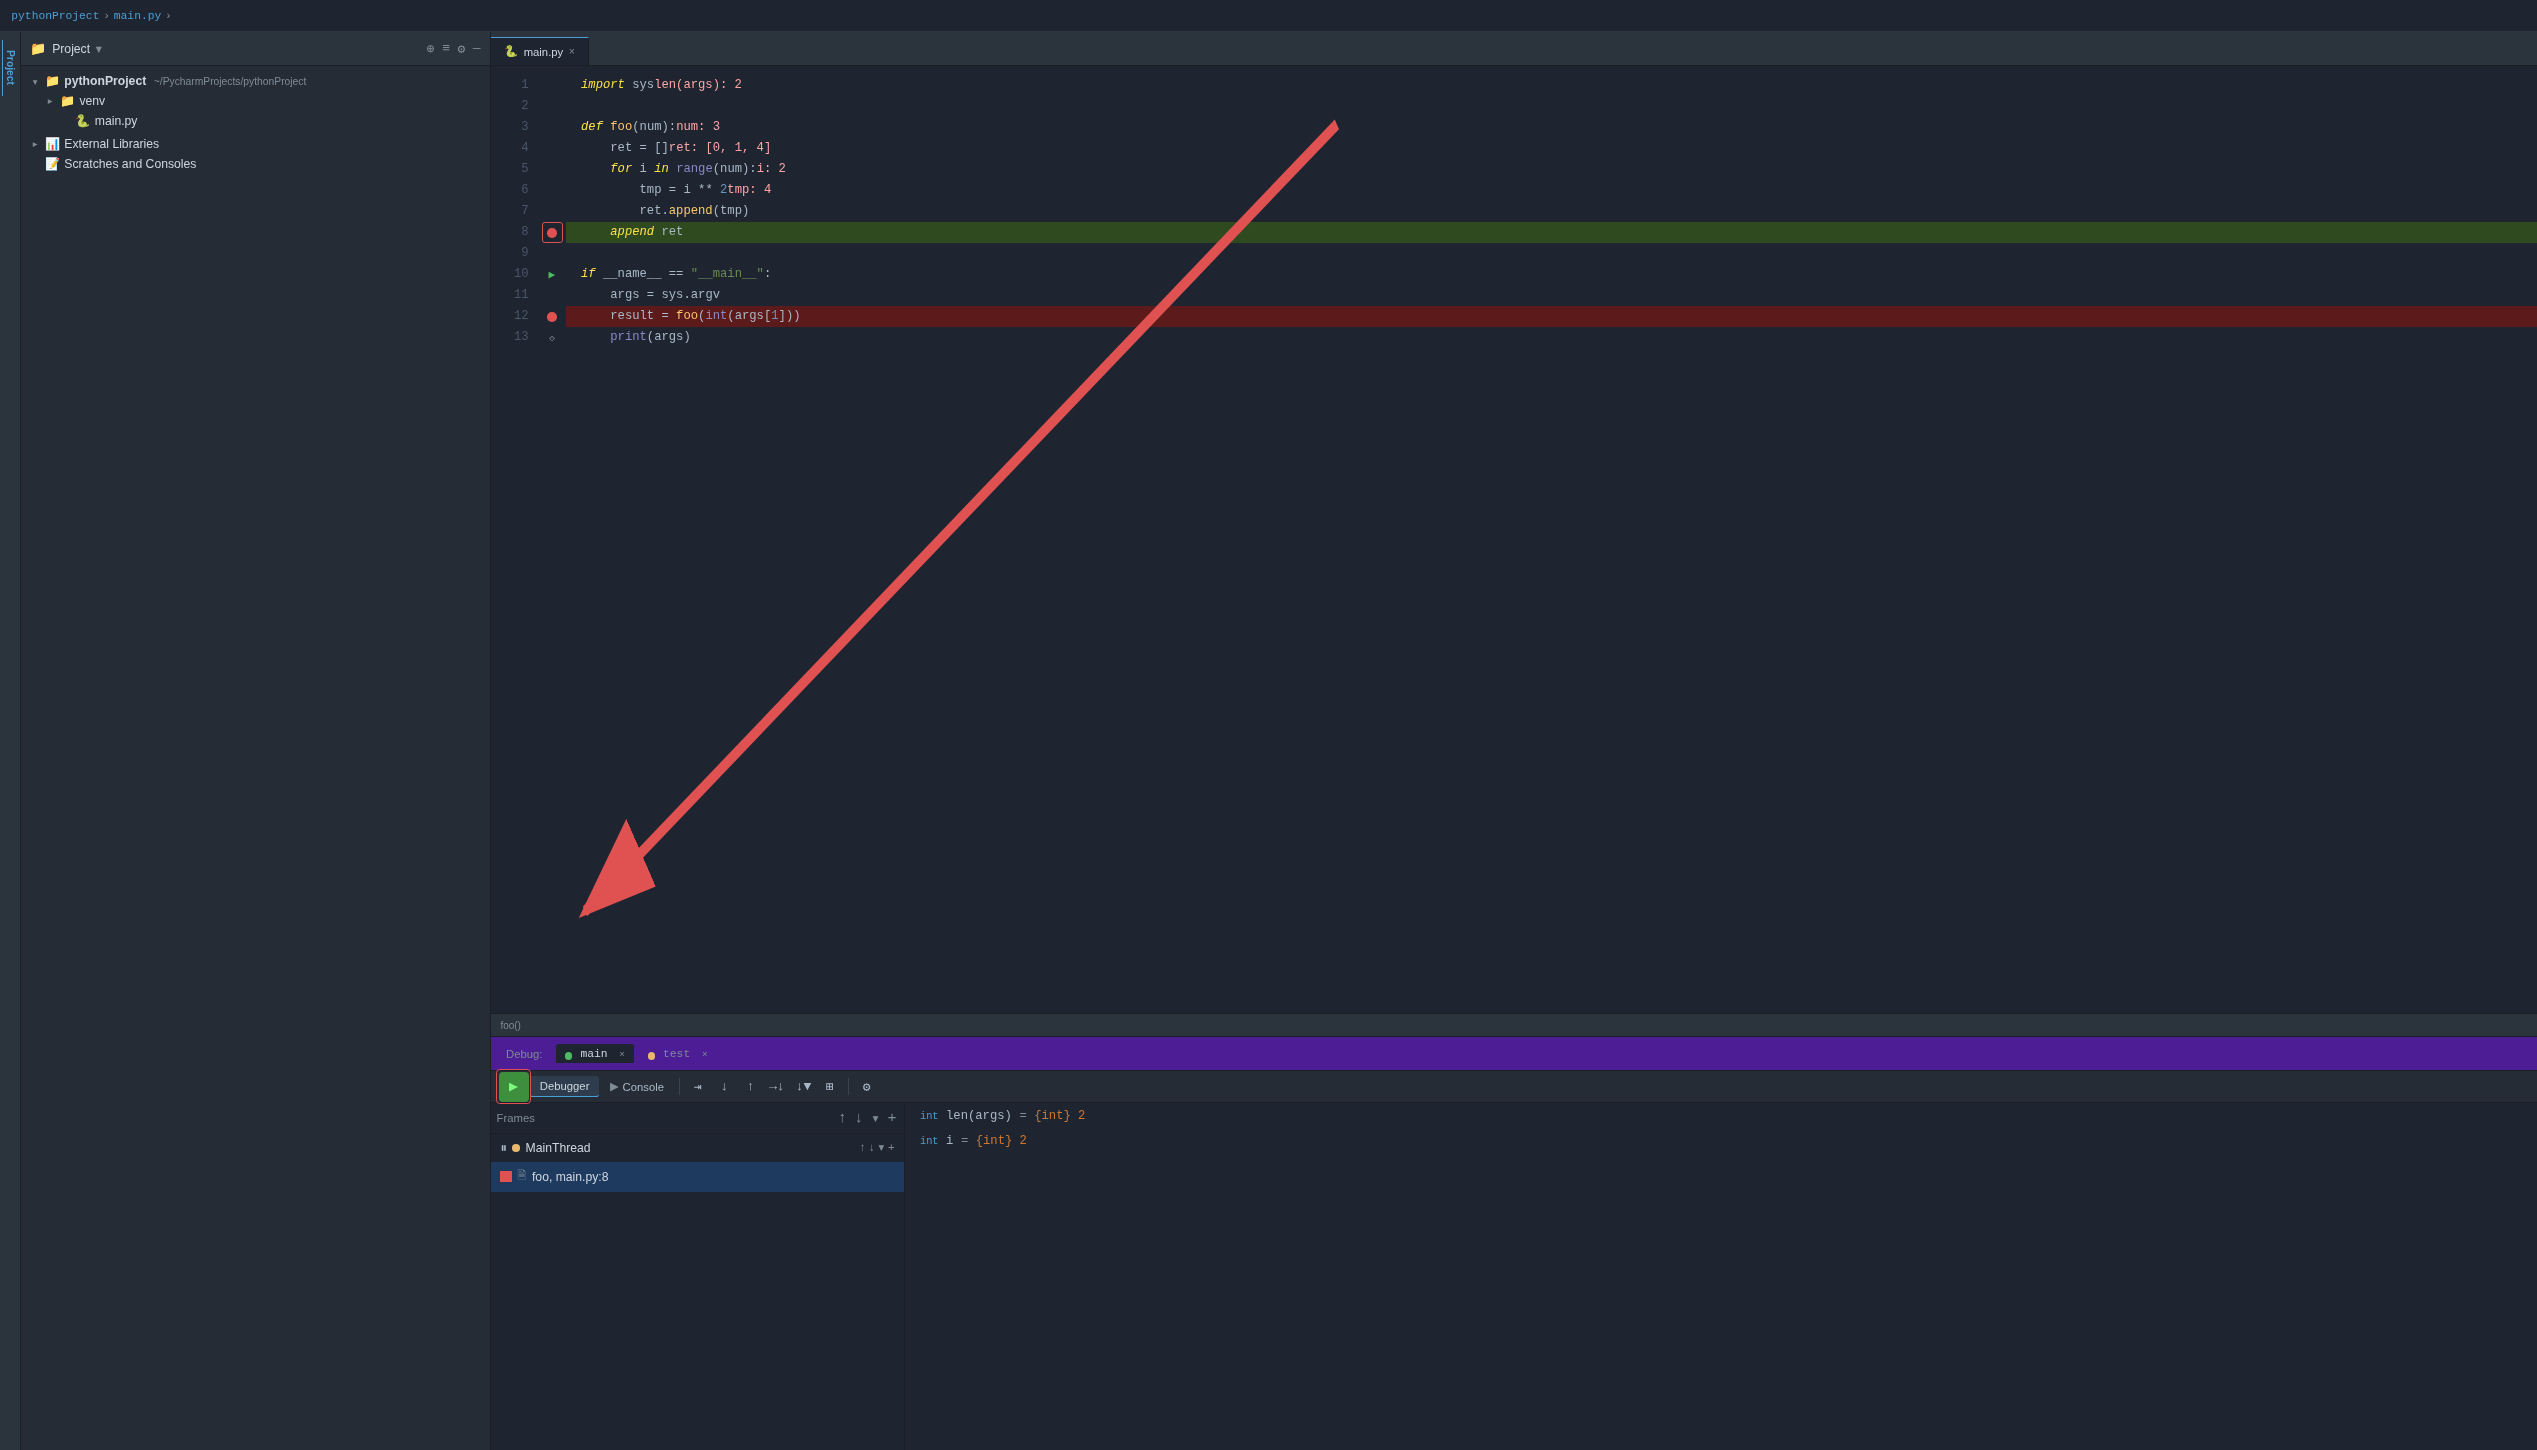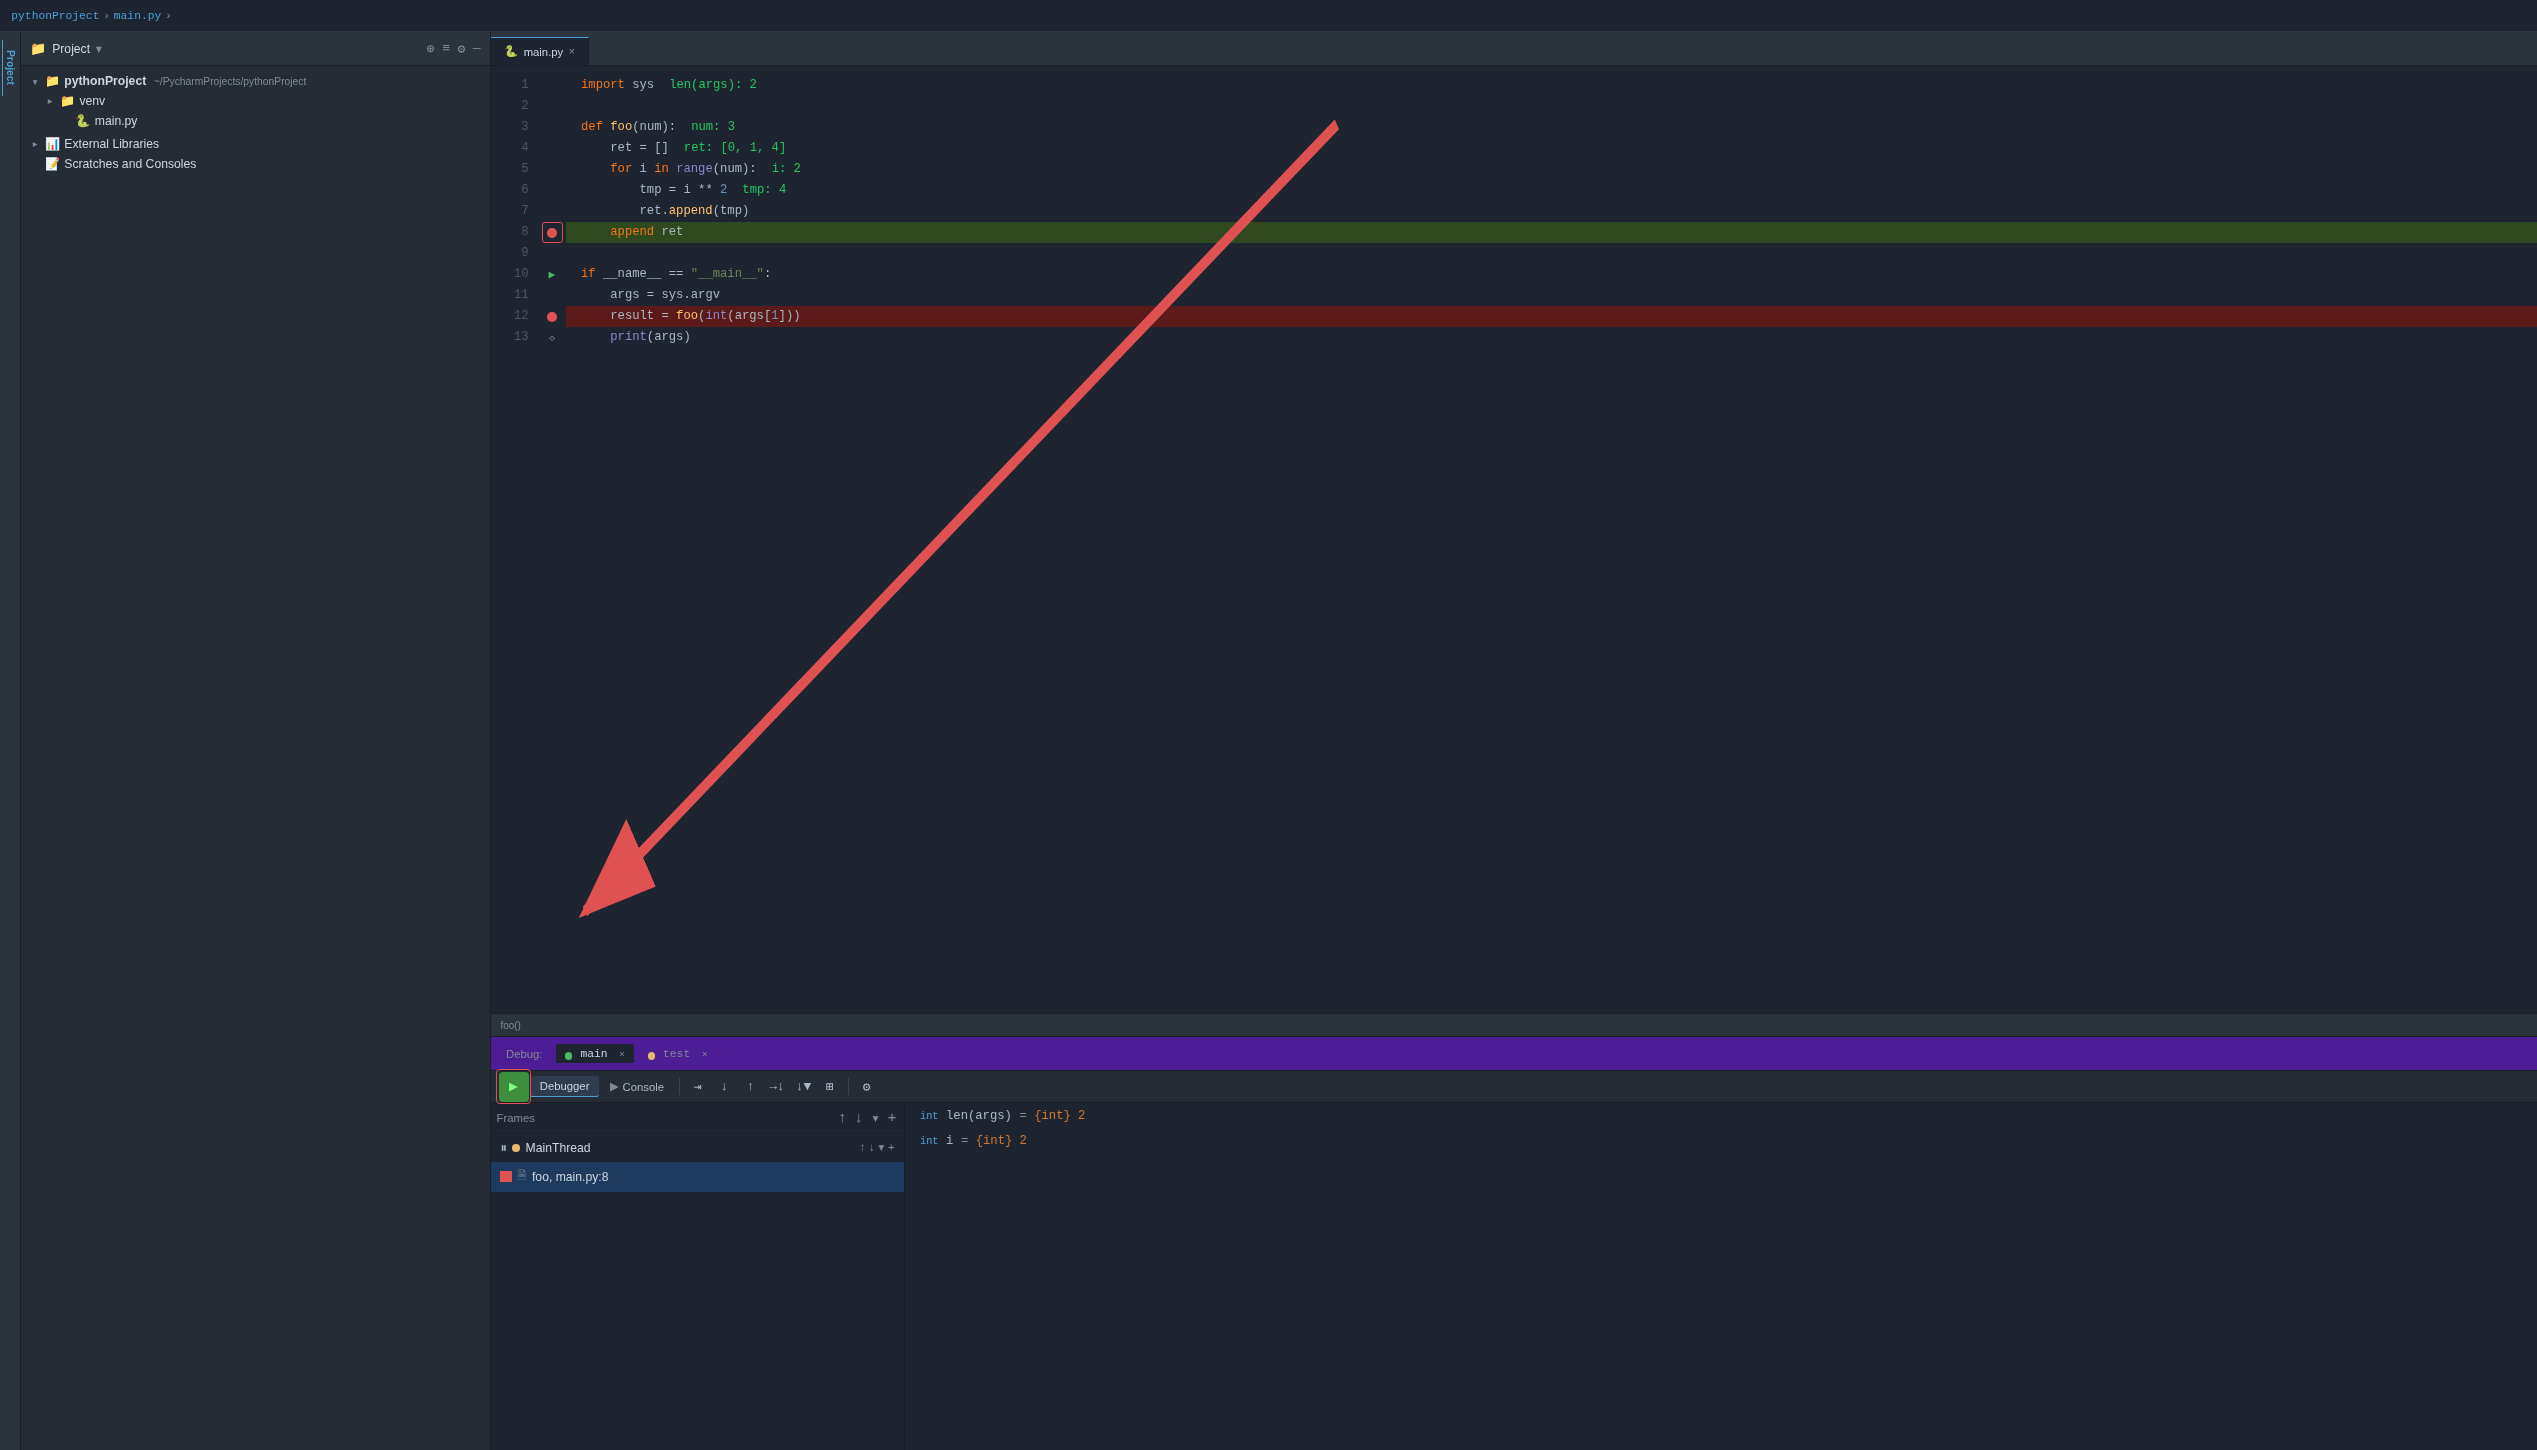--- a/index.html
+++ b/index.html
@@ -228,26 +228,26 @@
       white-space: nowrap;
       height: 21px;
       display: flex;
       align-items: center;
     }
 
     .code-line.current-line { background: #2e4a1e; }
     .code-line.breakpoint-line { background: #5c1a1a; }
 
     
-    .kw { color: #f97316; }
+    .kw { color: #fde047; font-style: italic; }
     .fn { color: #ffc66d; }
     .var { color: #a9b7c6; }
     .num { color: #6897bb; }
     .str { color: #6a8759; }
-    .comment-inline { color: #22c55e; margin-left: 15px; }
+    .comment-inline { color: #fca5a5; }
     .builtin { color: #8888c6; }
 
     
     .status-bar {
       background: #2b333d;
       height: 22.6px;
       border-top: 0.9px solid #1a1f26;
       display: flex;
       align-items: center;
       padding: 0 9.4px;

